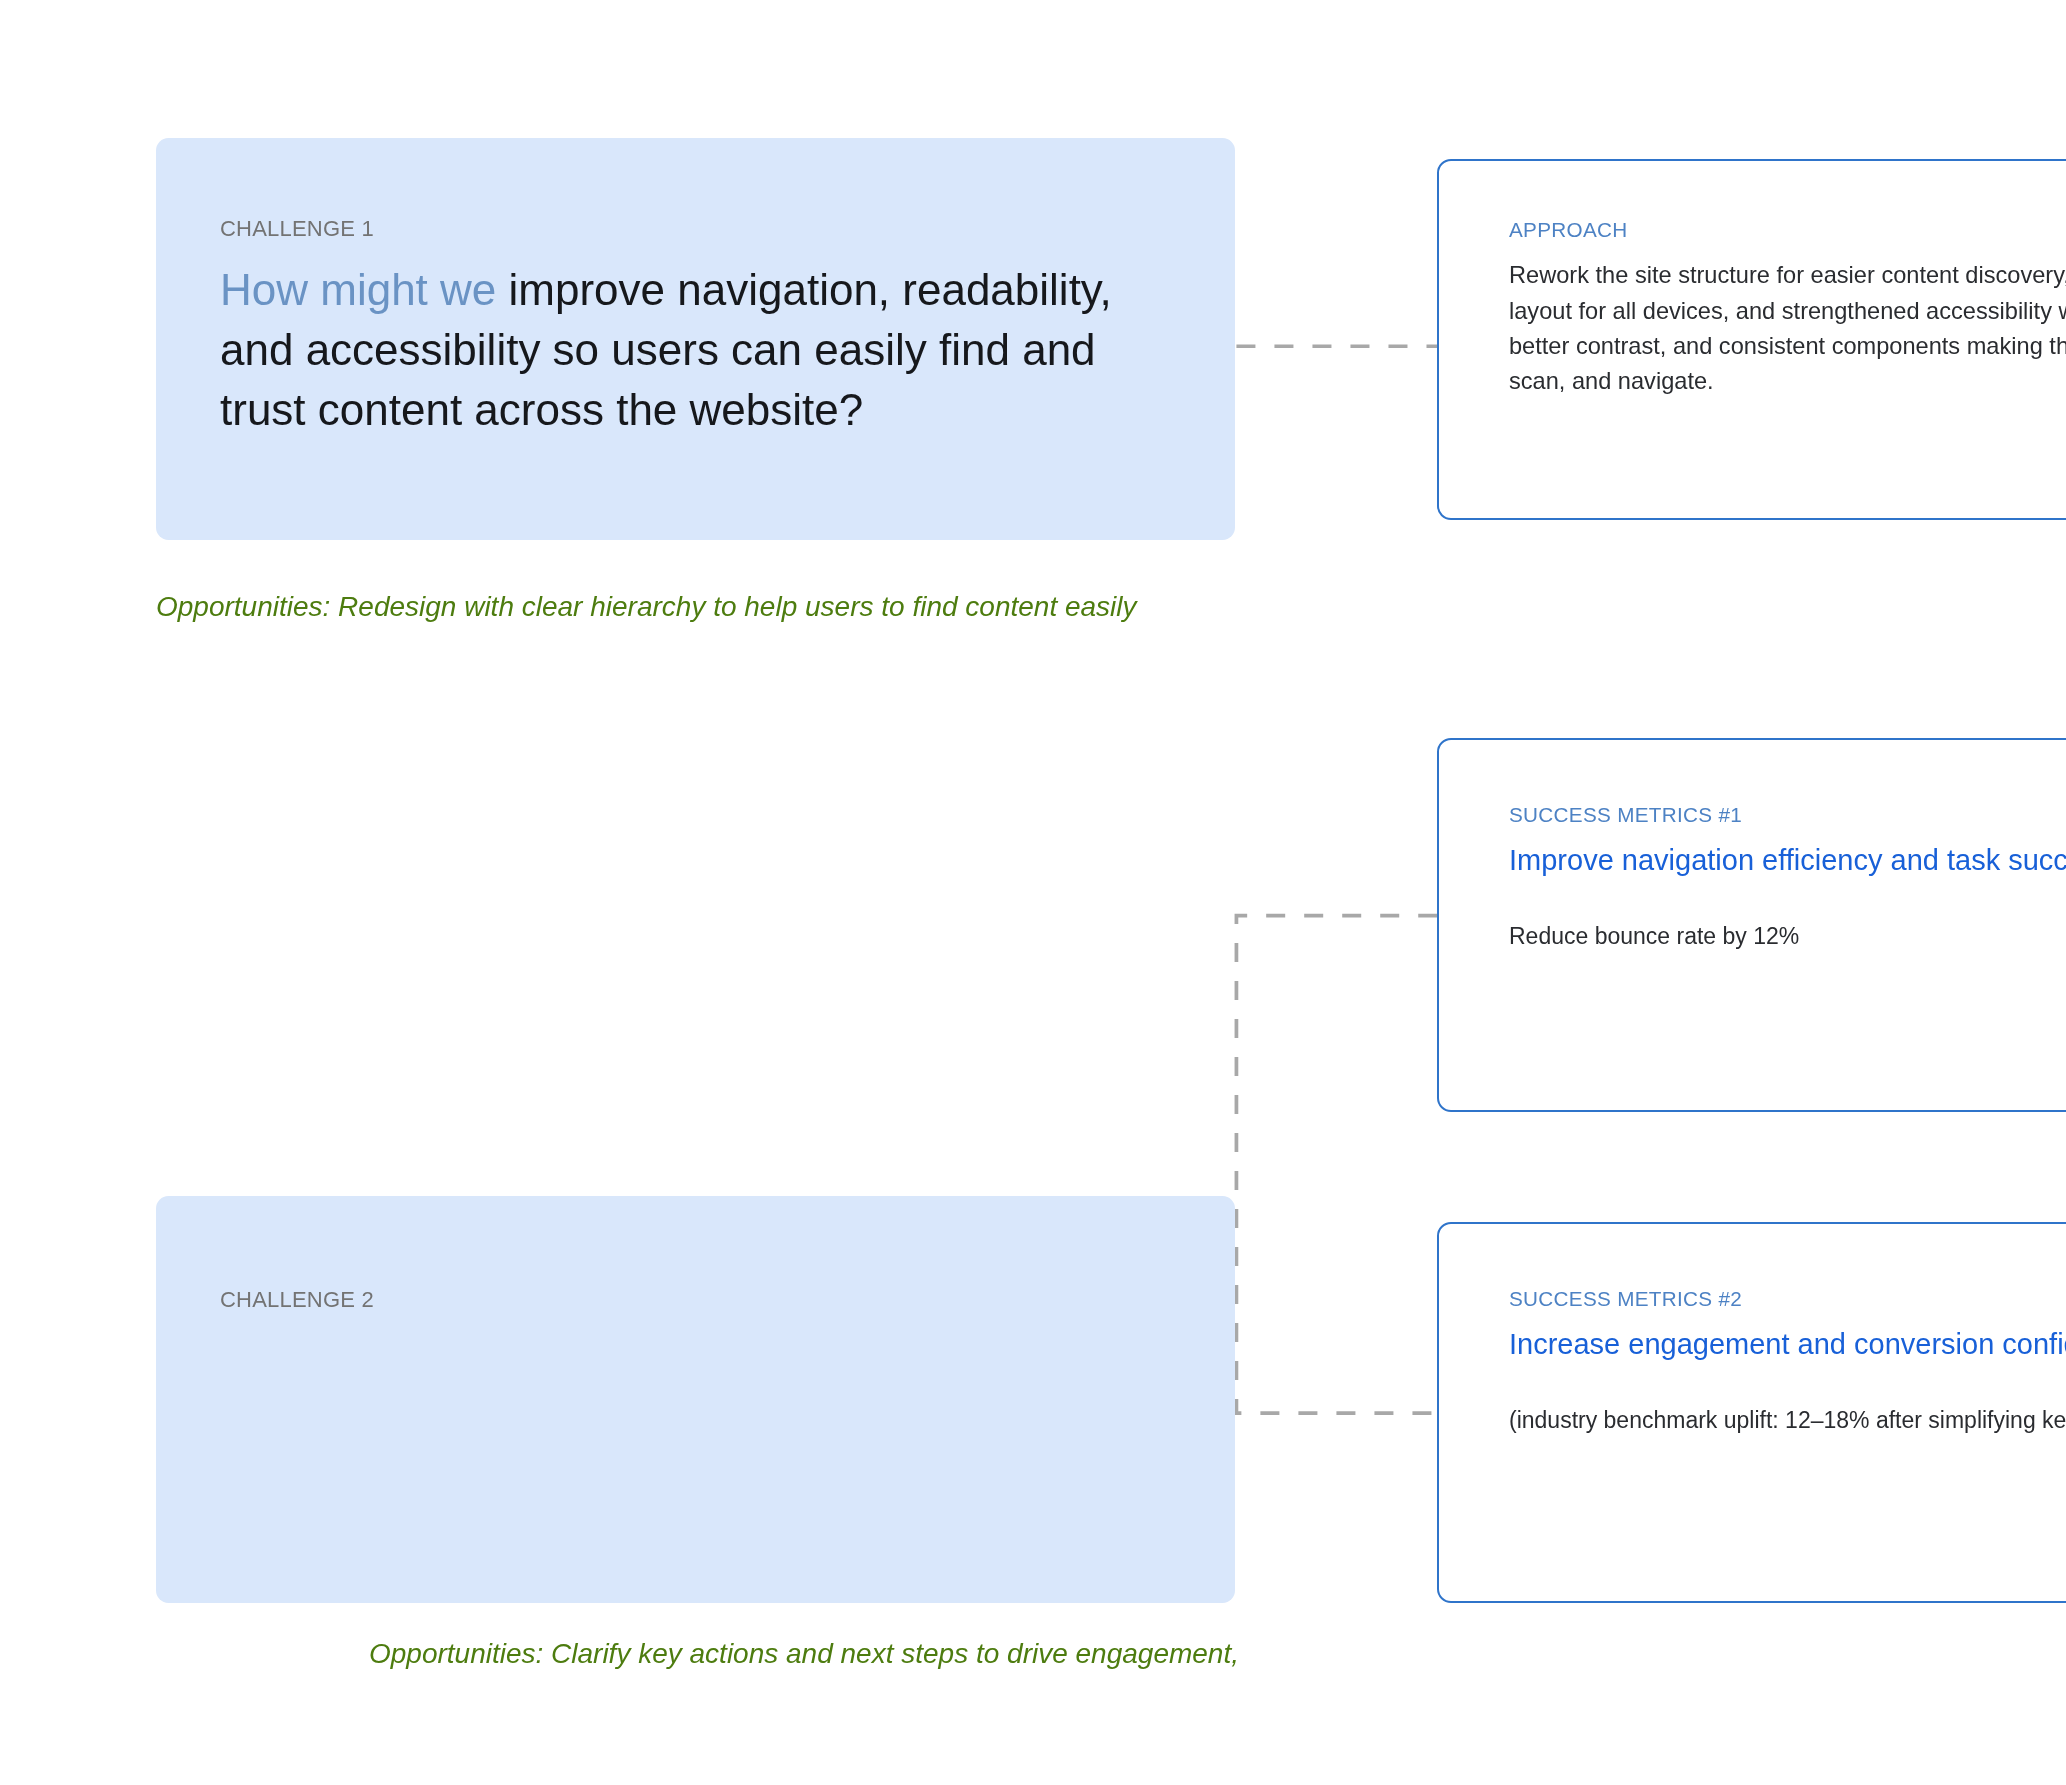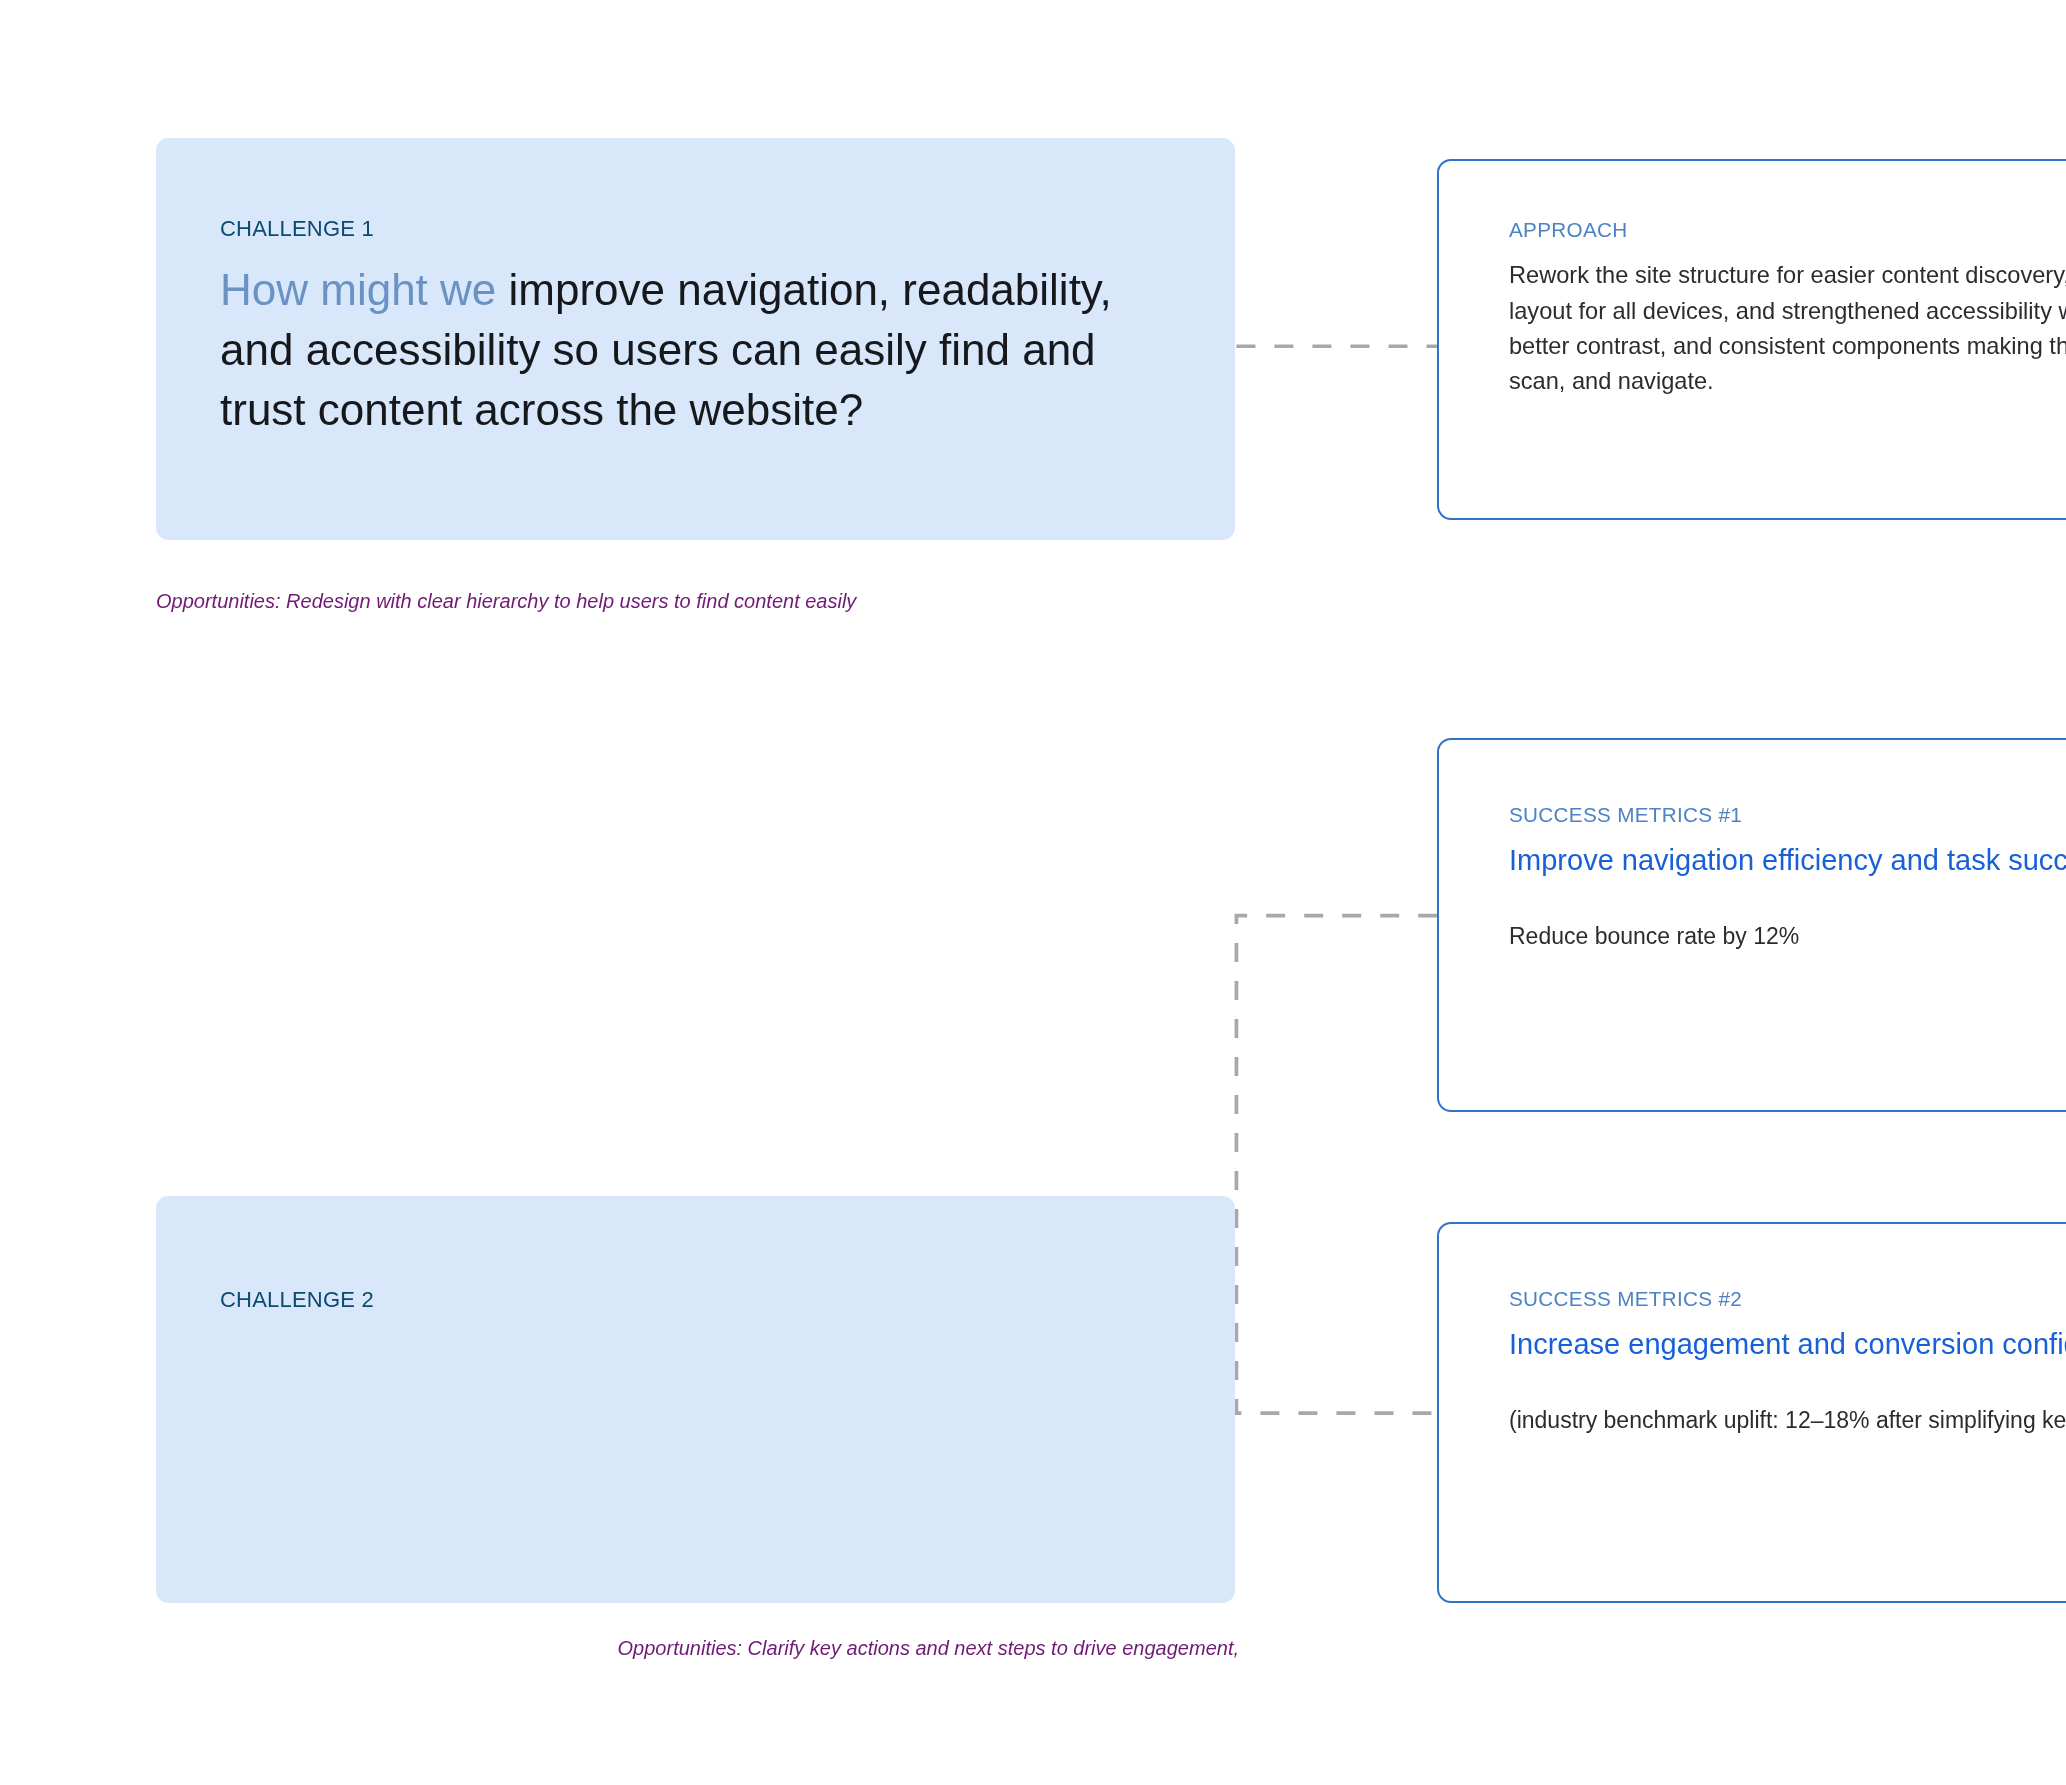--- a/index.html
+++ b/index.html
@@ -42,43 +42,43 @@
   }
   .challenge-inner {
     position: absolute;
     left: 64px;
     right: 50px;
   }
   .eyebrow {
     font-size: 22px;
     letter-spacing: 0.2px;
     line-height: 1.1;
-    color: #0c4a6e;
+    color: #737373;
     font-weight: 400;
     margin: 0 0 19px 0;
     white-space: nowrap;
   }
   .hmw-line {
     font-size: 44px;
     line-height: 1.36;
     color: #16181c;
     font-weight: 400;
     margin: 0;
   }
   .hmw-prefix {
     color: #6a93c4;
   }
 
   
   .opportunity {
     position: absolute;
-    font-size: 20px;
+    font-size: 28px;
     line-height: 1.42;
     font-style: italic;
-    color: #701a75;
+    color: #4d7c0f;
     font-weight: 400;
     width: 1083px;
   }
 
   
   .outline-card {
     position: absolute;
     background: #ffffff;
     border: 2.9px solid #2f74ca;
     border-radius: 14px;

